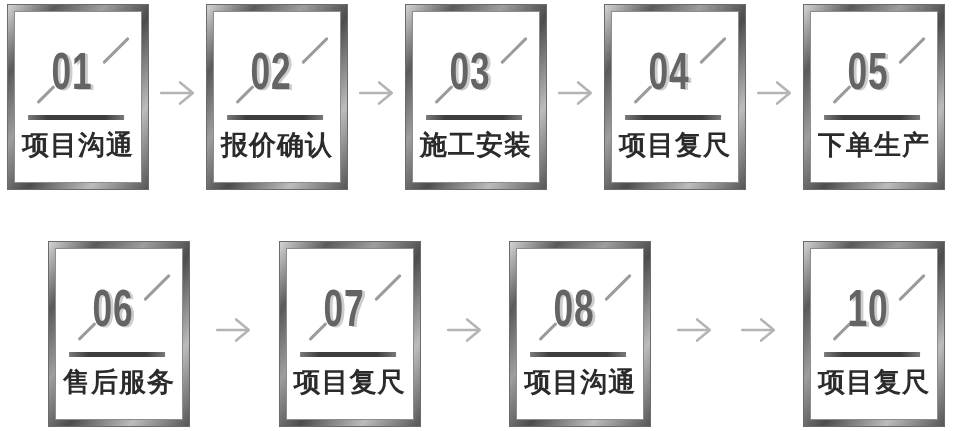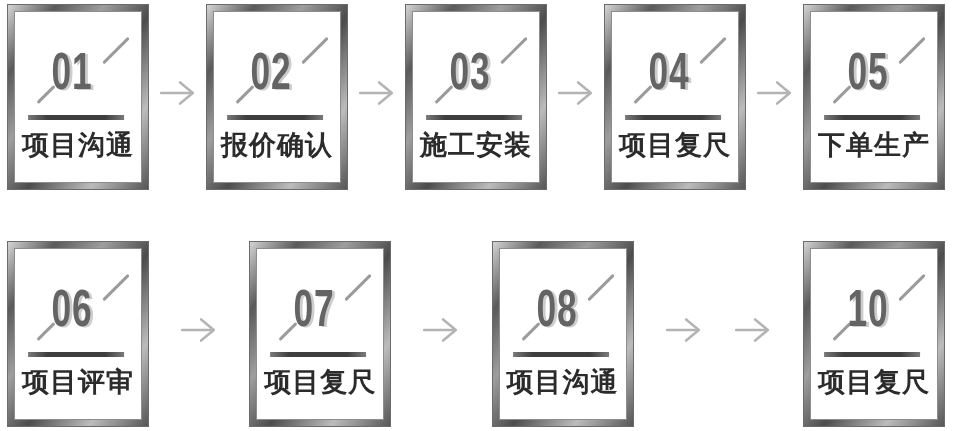--- a/index.html
+++ b/index.html
@@ -15,21 +15,21 @@
     height: 431px;
     padding: 5px 14px 0 8px;
     text-decoration: underline;
   }
   .flow-row {
     display: flex;
     align-items: center;
     justify-content: space-between;
     height: 184px;
   }
-  .flow-row + .flow-row { margin-top: 53px; }
+  .flow-row + .flow-row { margin-top: 53px; margin-left: 41px; }
 
   
   .step-card {
     position: relative;
     width: 140px;
     height: 184px;
     padding: 6px;
     background: linear-gradient(125deg,
       #d4d4d4 0%, #5a5a5a 18%, #9e9e9e 36%,
       #4c4c4c 55%, #bcbcbc 78%, #565656 100%);
@@ -194,21 +194,21 @@
   </div>
 
   <div class="flow-row">
 
     <div class="step-card">
       <div class="card-inner">
         <span class="slash slash-top"></span>
         <span class="slash slash-bot"></span>
         <div class="num-wrap"><span class="num">06</span></div>
         <div class="divider"></div>
-        <div class="step-label">项目评审</div>
+        <div class="step-label">售后服务</div>
       </div>
     </div>
 
     <div class="arrow">
       <svg viewBox="0 0 34 28" fill="none" stroke="#b4b4b4" stroke-width="2.4" stroke-linecap="round" stroke-linejoin="round">
           <path d="M1 14 H29"></path>
           <path d="M19 4 L31 14 L19 24"></path>
         </svg>
     </div>
 

